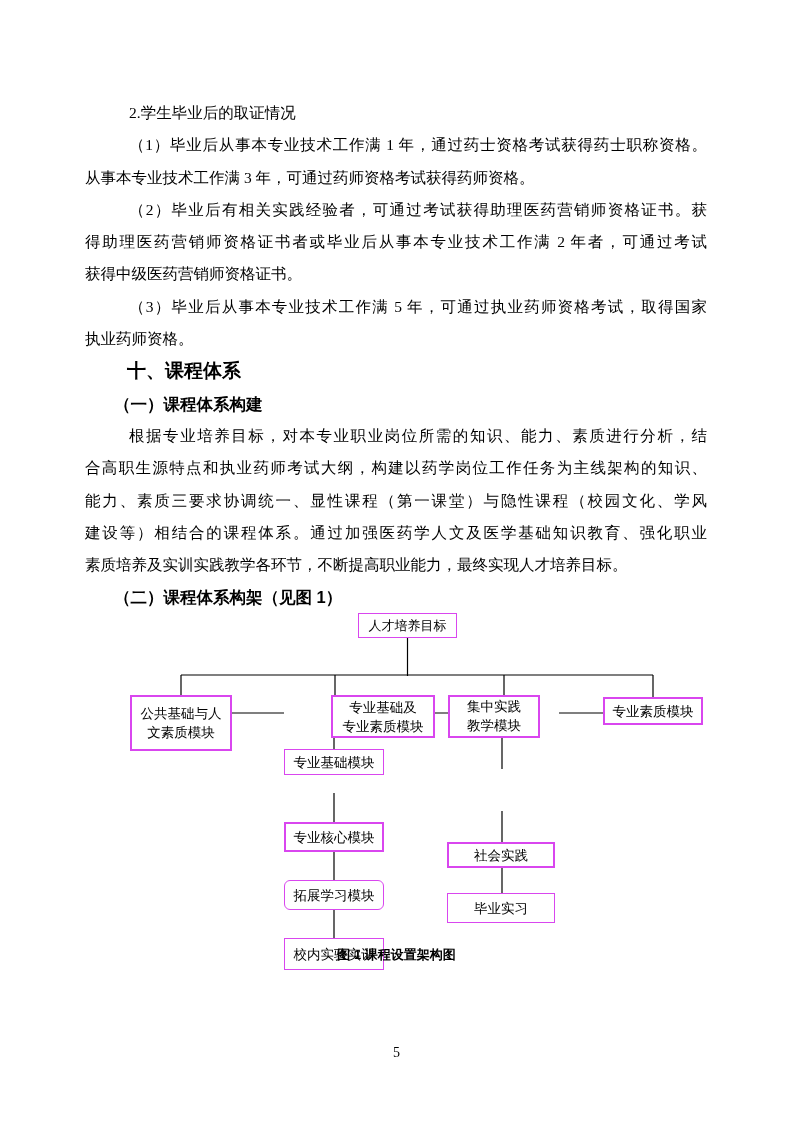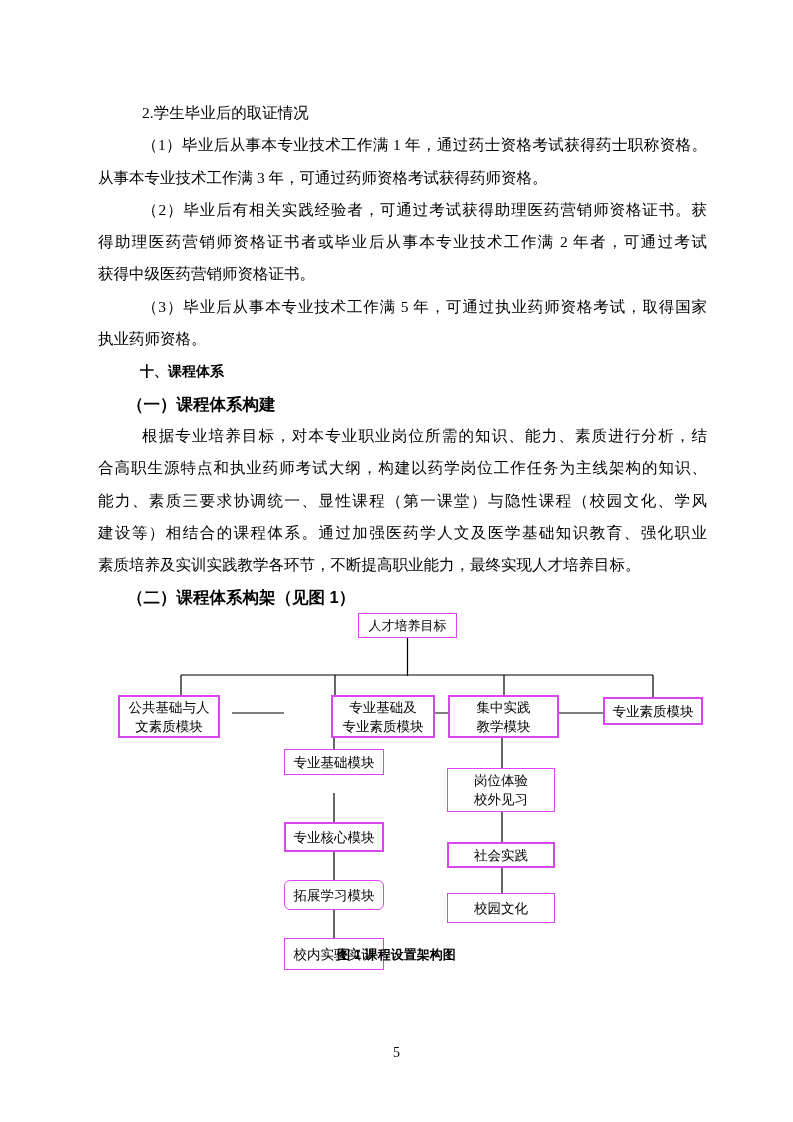--- a/index.html
+++ b/index.html
@@ -6,26 +6,25 @@
   .page{
     position:relative;width:793px;height:1122px;background:#ffffff;
     color:#000;overflow:hidden;margin:0 auto;
     font-family:"Liberation Serif","DejaVu Serif",serif;
   }
   
   .text-flow{position:absolute;left:85px;top:97px;width:622px;}
   .line{
     font-size:15.5px;line-height:32.3px;text-align:left;
     white-space:normal;
-    margin-left:13px;
   }
   .line.fill{text-align:justify;text-align-last:justify;}
   .block.body .line.first{text-indent:44px;}
   .block.h1 .line{
-    font-size:14px;font-weight:bold;
+    font-size:19px;font-weight:bold;
     font-family:"Liberation Sans","DejaVu Sans",sans-serif;
   }
   .block.h1 .line.first{text-indent:42px;}
   .block.h2 .line{
     font-size:16.5px;font-weight:bold;
     font-family:"Liberation Sans","DejaVu Sans",sans-serif;
   }
   .block.h2 .line.first{text-indent:29px;}
   
   .diagram{position:absolute;left:0;top:0;width:793px;height:1122px;pointer-events:none;}
@@ -104,35 +103,33 @@
         <line x1="334" y1="851" x2="334" y2="881"></line>
         <line x1="334" y1="909" x2="334" y2="939"></line>
         <line x1="502" y1="737" x2="502" y2="769"></line>
         <line x1="502" y1="811" x2="502" y2="843"></line>
         <line x1="502" y1="867" x2="502" y2="894"></line>
       </g>
     </svg>
 
     <div class="dbox thin" style="left:358px;top:613px;width:99px;height:25px;font-size:13px;">人才培养目标</div>
 
-    <div class="dbox" style="left:118px;top:695px;width:102px;height:43px;">公共基础与人
+    <div class="dbox" style="left:130px;top:695px;width:102px;height:56px;">公共基础与人
 文素质模块</div>
     <div class="dbox" style="left:283px;top:695px;width:104px;height:43px;margin-left:48px;">专业基础及
 专业素质模块</div>
-    <div class="dbox" style="left:448px;top:695px;width:111px;height:43px;">集中实践
+    <div class="dbox" style="left:448px;top:695px;width:92px;height:43px;font-family:Liberation Mono, monospace;">集中实践
 教学模块</div>
     <div class="dbox" style="left:603px;top:697px;width:100px;height:28px;">专业素质模块</div>
 
     <div class="dbox thin" style="left:284px;top:749px;width:100px;height:26px;">专业基础模块</div>
     <div class="dbox" style="left:284px;top:822px;width:100px;height:30px;">专业核心模块</div>
     <div class="dbox thin" style="left:284px;top:880px;width:100px;height:30px;border-radius:6px;">拓展学习模块</div>
     <div class="dbox thin" style="left:284px;top:938px;width:100px;height:32px;">校内实验实训</div>
 
-    <div class="dbox thin" style="left:447px;top:768px;width:108px;height:44px;">岗位体验
-校外见习</div>
     <div class="dbox" style="left:447px;top:842px;width:108px;height:26px;font-family:Liberation Serif, serif;">社会实践</div>
-    <div class="dbox thin" style="left:447px;top:893px;width:108px;height:30px;">校园文化</div>
+    <div class="dbox thin" style="left:447px;top:893px;width:108px;height:30px;">毕业实习</div>
 
     <div class="caption">图 1  课程设置架构图</div>
   </div>
 
   <div class="pagenum">5</div>
 </div>
 
 </body></html>

